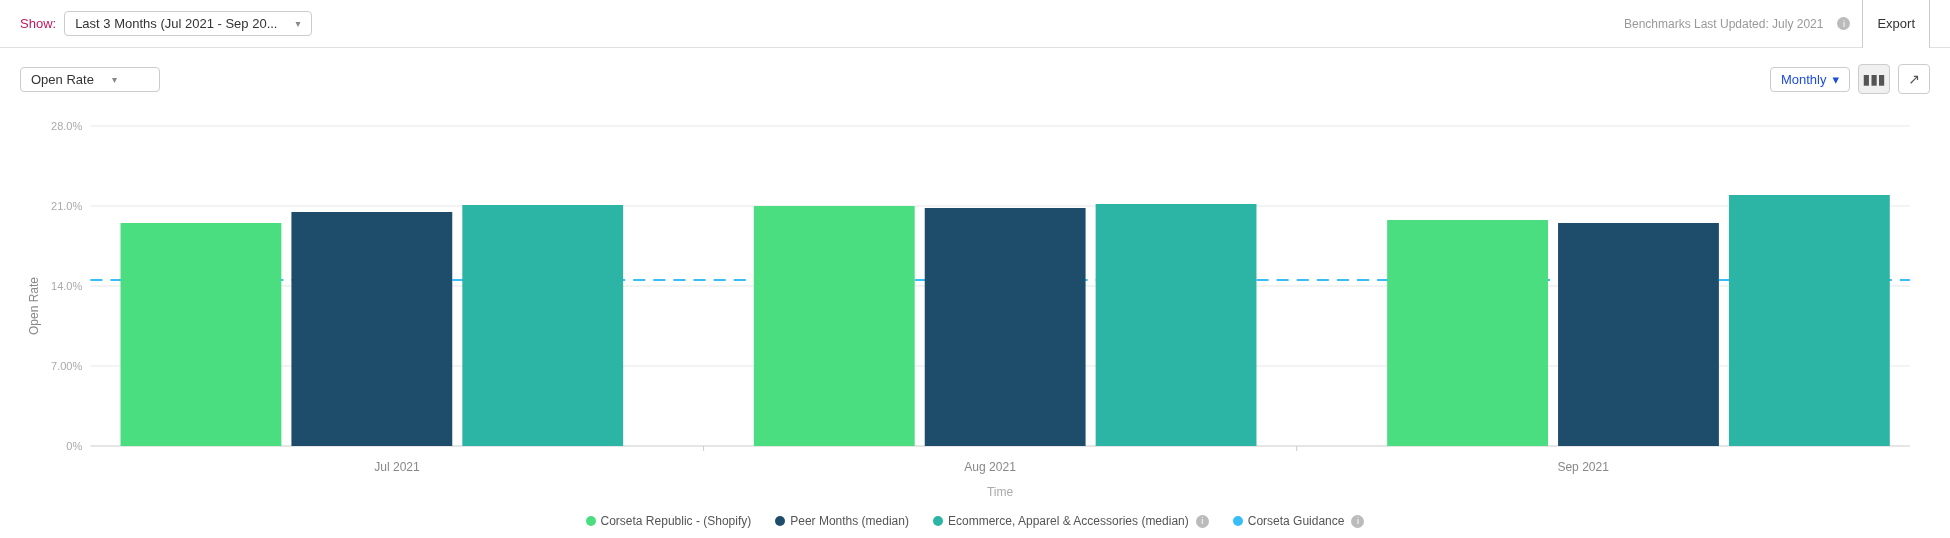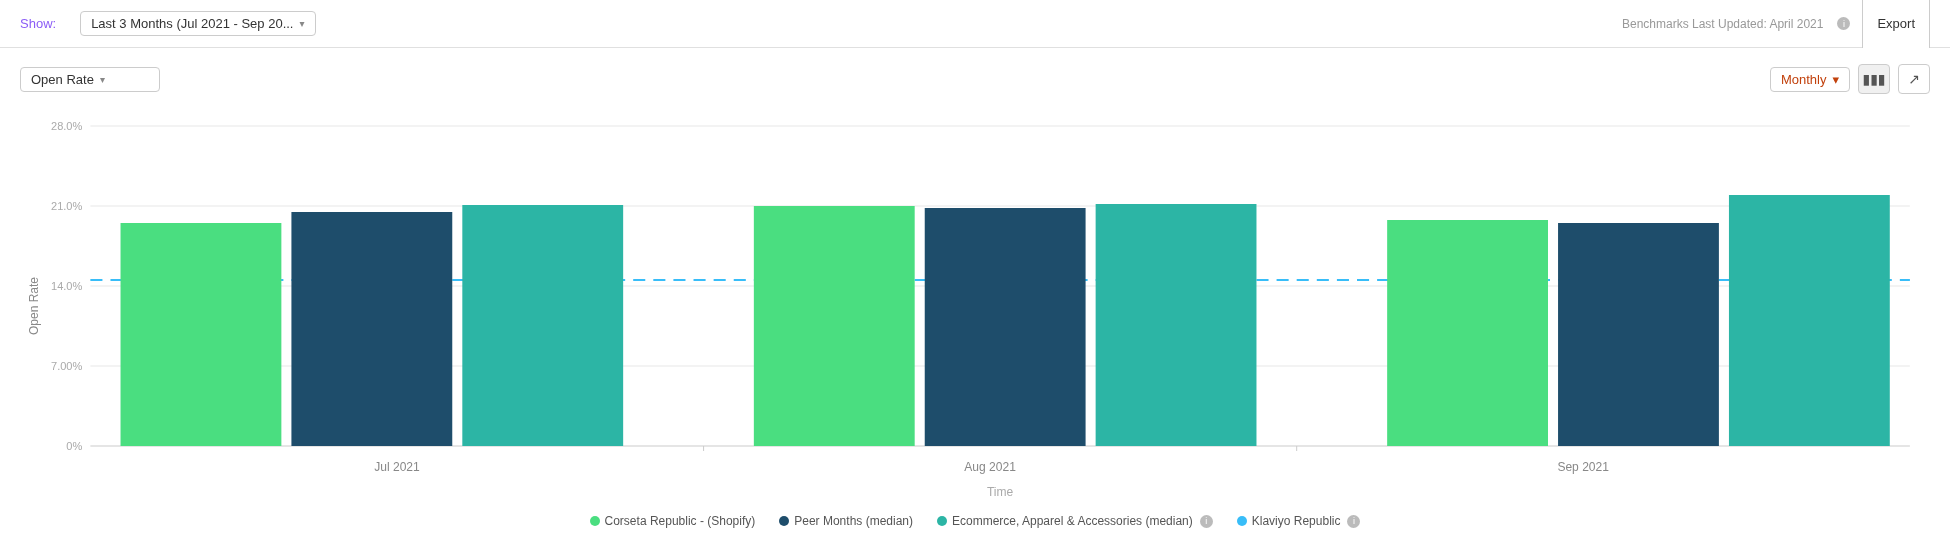--- a/index.html
+++ b/index.html
@@ -14,38 +14,38 @@
       display: flex;
       align-items: center;
       justify-content: space-between;
       padding: 8px 20px;
       background: #fff;
       border-bottom: 1px solid #e0e0e0;
       height: 48px;
     }
     .show-label {
       font-size: 13px;
-      color: #8b5cf6;
-      margin-right: 24px;
+      color: #be185d;
+      margin-right: 8px;
     }
     .top-left {
       display: flex;
       align-items: center;
     }
     .dropdown {
       display: flex;
       align-items: center;
       border: 1px solid #ccc;
       border-radius: 4px;
       padding: 4px 10px;
       background: #fff;
       font-size: 13px;
       color: #333;
       cursor: pointer;
-      gap: 6px;
+      gap: 18px;
     }
     .dropdown .chevron {
       font-size: 10px;
       color: #888;
     }
     .top-right {
       display: flex;
       align-items: center;
       gap: 12px;
     }
@@ -80,21 +80,21 @@
       gap: 8px;
     }
     .monthly-dropdown {
       display: flex;
       align-items: center;
       border: 1px solid #ccc;
       border-radius: 4px;
       padding: 4px 10px;
       background: #fff;
       font-size: 13px;
-      color: #c2410c;
+      color: #1d4ed8;
       cursor: pointer;
       gap: 6px;
     }
     .icon-btn {
       border: 1px solid #ccc;
       border-radius: 4px;
       width: 32px;
       height: 30px;
       display: flex;
       align-items: center;
@@ -155,21 +155,21 @@
 
 <div class="top-bar">
   <div class="top-left">
     <span class="show-label">Show:</span>
     <div class="dropdown">
       <span>Last 3 Months  (Jul 2021 - Sep 20...</span>
       <span class="chevron">▾</span>
     </div>
   </div>
   <div class="top-right">
-    <span class="benchmark-text">Benchmarks Last Updated: April 2021</span>
+    <span class="benchmark-text">Benchmarks Last Updated: July 2021</span>
     <span class="info-icon">i</span>
     <button class="export-btn">Export</button>
   </div>
 </div>
 
 <div class="chart-container">
   <div class="chart-toolbar">
     <div class="dropdown" style="min-width:140px;">
       <span>Open Rate</span>
       <span class="chevron">▾</span>
@@ -242,17 +242,17 @@
       <div class="legend-dot" style="background:#1e4d6b;"></div>
       <span>Peer Months (median)</span>
     </div>
     <div class="legend-item">
       <div class="legend-dot" style="background:#2cb5a5;"></div>
       <span>Ecommerce, Apparel &amp; Accessories (median)</span>
       <span class="info-icon">i</span>
     </div>
     <div class="legend-item">
       <div class="legend-dot" style="background:#38bdf8;"></div>
-      <span>Klaviyo Republic</span>
+      <span>Corseta Guidance</span>
       <span class="info-icon">i</span>
     </div>
   </div>
 </div>
 
 </body></html>

